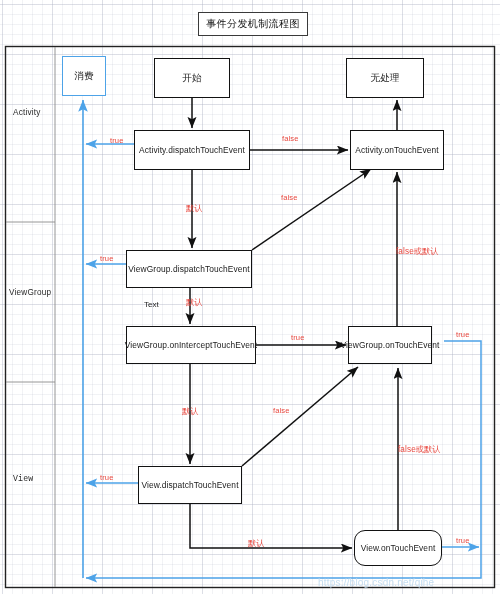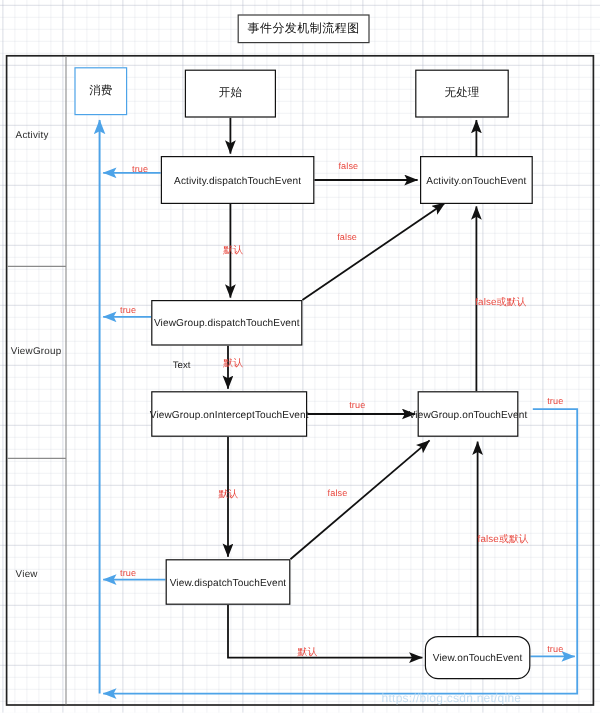--- a/index.html
+++ b/index.html
@@ -153,29 +153,29 @@
 
     <path d="M444,341 L481,341 L481,578 L86,578" fill="none" stroke="#4da3e8" stroke-width="1.5" marker-end="url(#ah-blue)"></path>
 
     <line x1="442" y1="547" x2="479" y2="547" stroke="#4da3e8" stroke-width="1.5" marker-end="url(#ah-blue)"></line>
   </svg>
 
   <div class="title-box" style="left:198px; top:12px; width:110px; height:24px;">事件分发机制流程图</div>
 
   <div class="lane-label" style="left:13px; top:108px;">Activity</div>
   <div class="lane-label" style="left:9px; top:288px;">ViewGroup</div>
-  <div class="lane-label" style="left:13px; top:474px;">View</div>
+  <div class="lane-label" style="left:13px; top:474px;font-family:Liberation Mono, monospace;">View</div>
 
   <div class="node-box blue" style="left:62px; top:56px; width:44px; height:40px;">消费</div>
 
   <div class="node-box cjk" style="left:154px; top:58px; width:76px; height:40px;">开始</div>
 
   <div class="node-box cjk" style="left:346px; top:58px; width:78px; height:40px;">无处理</div>
 
-  <div class="node-box" style="left:134px; top:130px; width:128px; height:40px;">Activity.dispatchTouchEvent</div>
+  <div class="node-box" style="left:134px; top:130px; width:116px; height:40px;">Activity.dispatchTouchEvent</div>
 
   <div class="node-box" style="left:350px; top:130px; width:94px; height:40px;">Activity.onTouchEvent</div>
 
   <div class="node-box" style="left:126px; top:326px; width:130px; height:38px;">ViewGroup.onInterceptTouchEvent</div>
 
   <div class="node-box" style="left:126px; top:250px; width:126px; height:38px;">ViewGroup.dispatchTouchEvent</div>
 
   <div class="node-box" style="left:348px; top:326px; width:84px; height:38px;">ViewGroup.onTouchEvent</div>
 
   <div class="node-box" style="left:138px; top:466px; width:104px; height:38px;">View.dispatchTouchEvent</div>

